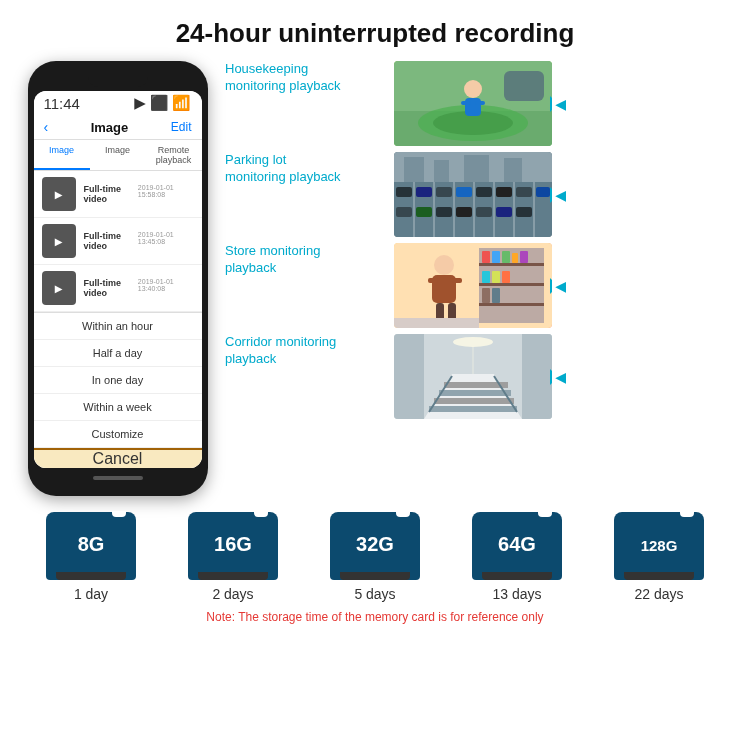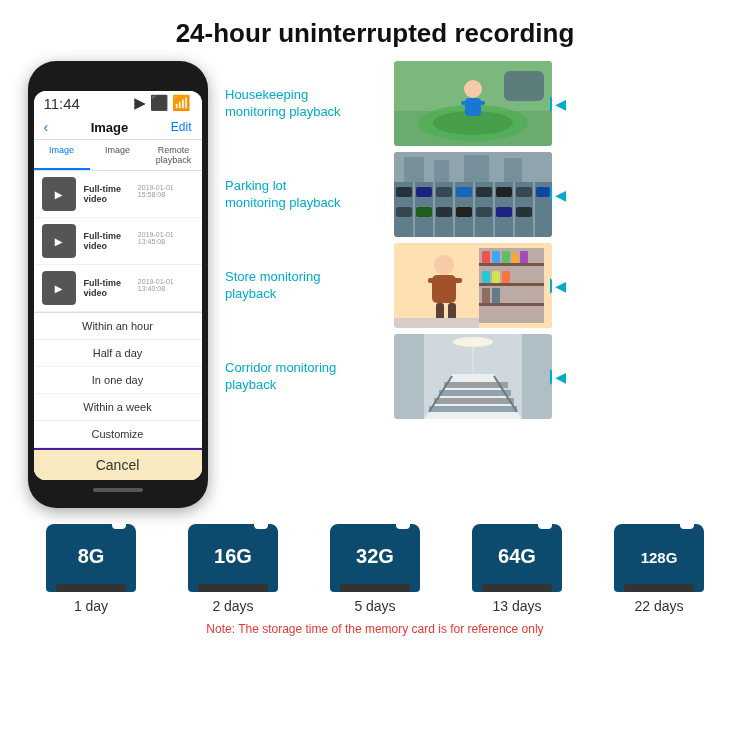--- a/index.html
+++ b/index.html
@@ -168,25 +168,25 @@
     .phone-dropdown-item {
       text-align: center;
       padding: 7px 0;
       font-size: 11px;
       color: #333;
       border-bottom: 1px solid #eee;
     }
 
     .phone-dropdown-cancel {
       text-align: center;
-      padding: 7px 0;
-      font-size: 14px;
+      padding: 0 0;
+      font-size: 16px;
       color: #333;
       background: #f9e9c0;
-      border-top: 2px solid #4c1d95;
+      border-top: 2px solid #a16207;
     }
 
     .phone-home-indicator {
       width: 50px;
       height: 4px;
       background: #555;
       border-radius: 4px;
       margin: 8px auto 0;
     }
 
@@ -194,21 +194,20 @@
     .right-section {
       flex: 1;
       display: flex;
       flex-direction: column;
       gap: 4px;
       padding-top: 0;
     }
 
     .monitor-row {
       display: flex;
-      align-items: center;
       gap: 24px;
       margin-bottom: 2px;
     }
 
     .monitor-label {
       font-size: 13px;
       color: #00aacc;
       line-height: 1.3;
       width: 145px;
       flex-shrink: 0;

